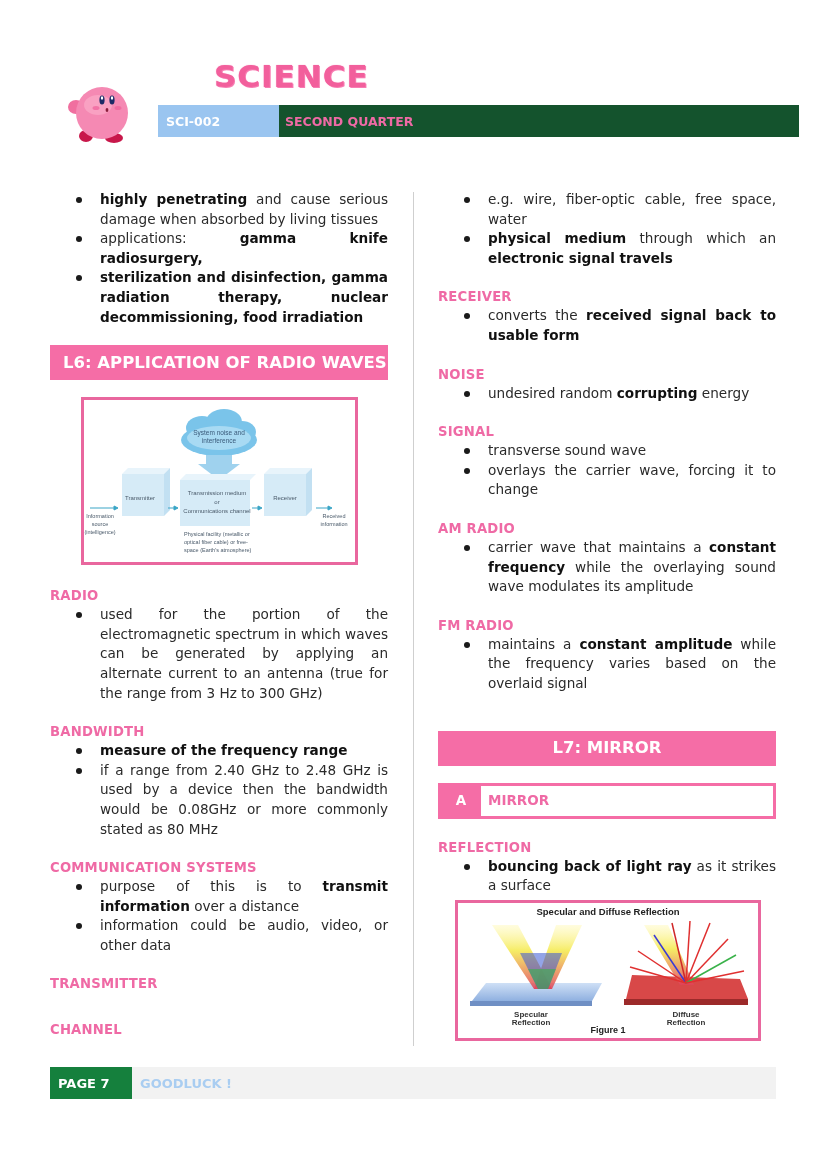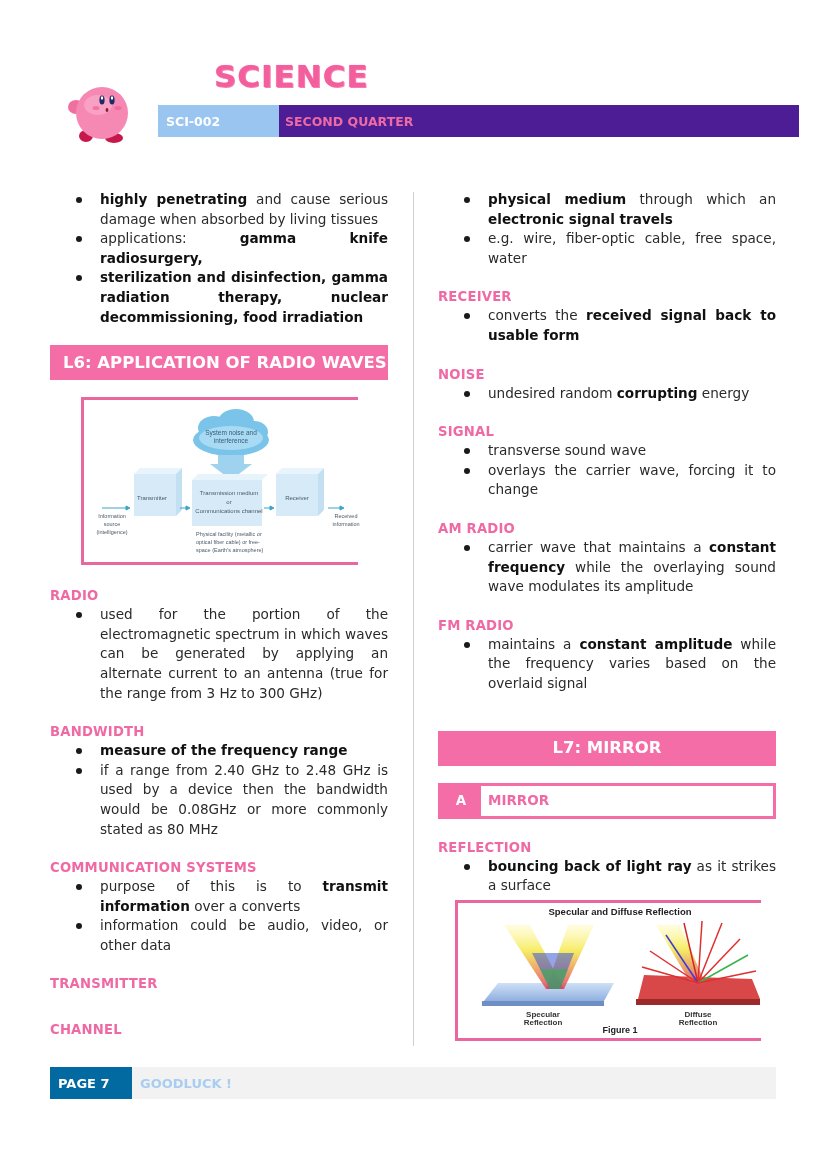--- a/index.html
+++ b/index.html
@@ -11,21 +11,21 @@
   .title {
     position: absolute; left: 166px; top: 58px;
     font-family: "DejaVu Sans", sans-serif; font-weight: bold;
     font-size: 31px; letter-spacing: 1px; color: #f25f9c;
     text-shadow: 0 0 1px #f77db2, 1px 1px 0 #f77db2;
     margin-left: 48px;
   }
 
   .header-bar {
     position: absolute; left: 158px; top: 105px; width: 641px; height: 32px;
-    background: #4c1d95; display: flex; align-items: center;
+    background: #14532d; display: flex; align-items: center;
   }
   .header-code {
     width: 121px; height: 100%; background: #9ac5f0; color: #ffffff;
     font-weight: bold; font-size: 12.5px; display: flex; align-items: center; padding-left: 8px;
   }
   .header-quarter {
     padding-left: 6px; color: #ef6aa5; font-weight: bold; font-size: 12.5px;
   }
 
   .divider { position: absolute; left: 413px; top: 192px; width: 1px; height: 854px; background: #cfcfcf; }
@@ -50,28 +50,28 @@
   }
   .banner.left { padding-left: 13px; }
   .banner.center { justify-content: center; }
 
   .sub-banner {
     height: 36px; border: 3px solid #f56da6; display: flex; align-items: center;
   }
   .sub-letter { width: 40px; height: 100%; background: #f56da6; color:#fff; font-weight: bold; font-size: 13.5px; display:flex; align-items:center; justify-content:center; }
   .sub-title { padding-left: 7px; color: #ef6aa5; font-weight: bold; font-size: 13.5px; }
 
-  .figure-frame { border: 3px solid #e9679e; background: #fff; position: relative; padding-left: 12px; }
+  .figure-frame { border: 3px solid #e9679e; background: #fff; position: relative; }
 
   .footer-bar {
     position: absolute; left: 50px; top: 1067px; width: 726px; height: 32px;
     background: #f2f2f2; display: flex; align-items: center;
   }
   .footer-page {
-    width: 82px; height: 100%; background: #0369a1; color: #fff; font-weight: bold; font-size: 13px;
+    width: 82px; height: 100%; background: #15803d; color: #fff; font-weight: bold; font-size: 13px;
     display: flex; align-items: center; padding-left: 8px;
   }
   .footer-msg { padding-left: 8px; color: #a9cdf1; font-weight: bold; font-size: 13px; }
 
   svg text { font-family: "Liberation Sans", sans-serif; }
 </style>
 </head>
 <body>
 
 <svg class="kirby" viewBox="0 0 66 62">
@@ -165,33 +165,33 @@
   </ul>
 
   <div class="sec-head" style="margin-top:20px;">BANDWIDTH</div>
   <ul class="bl">
     <li><b>measure of the frequency range</b></li>
     <li>if a range from 2.40 GHz to 2.48 GHz is used by a device then the bandwidth would be 0.08GHz or more commonly stated as 80 MHz</li>
   </ul>
 
   <div class="sec-head" style="margin-top:20px;">COMMUNICATION SYSTEMS</div>
   <ul class="bl">
-    <li><span>purpose of this is to </span><b>transmit information</b><span> over a converts</span></li>
+    <li><span>purpose of this is to </span><b>transmit information</b><span> over a distance</span></li>
     <li>information could be audio, video, or other data</li>
   </ul>
 
   <div class="sec-head" style="margin-top:20px;">TRANSMITTER</div>
 
   <div class="sec-head" style="margin-top:28px;">CHANNEL</div>
 </div>
 
 <div class="col col-right">
   <ul class="bl">
+    <li>e.g. wire, fiber-optic cable, free space, water</li>
     <li><b>physical medium</b><span> through which an </span><b>electronic signal travels</b></li>
-    <li>e.g. wire, fiber-optic cable, free space, water</li>
   </ul>
 
   <div class="sec-head" style="margin-top:20px;">RECEIVER</div>
   <ul class="bl">
     <li><span>converts the </span><b>received signal back to usable form</b></li>
   </ul>
 
   <div class="sec-head" style="margin-top:20px;">NOISE</div>
   <ul class="bl">
     <li><span>undesired random </span><b>corrupting</b><span> energy</span></li>

